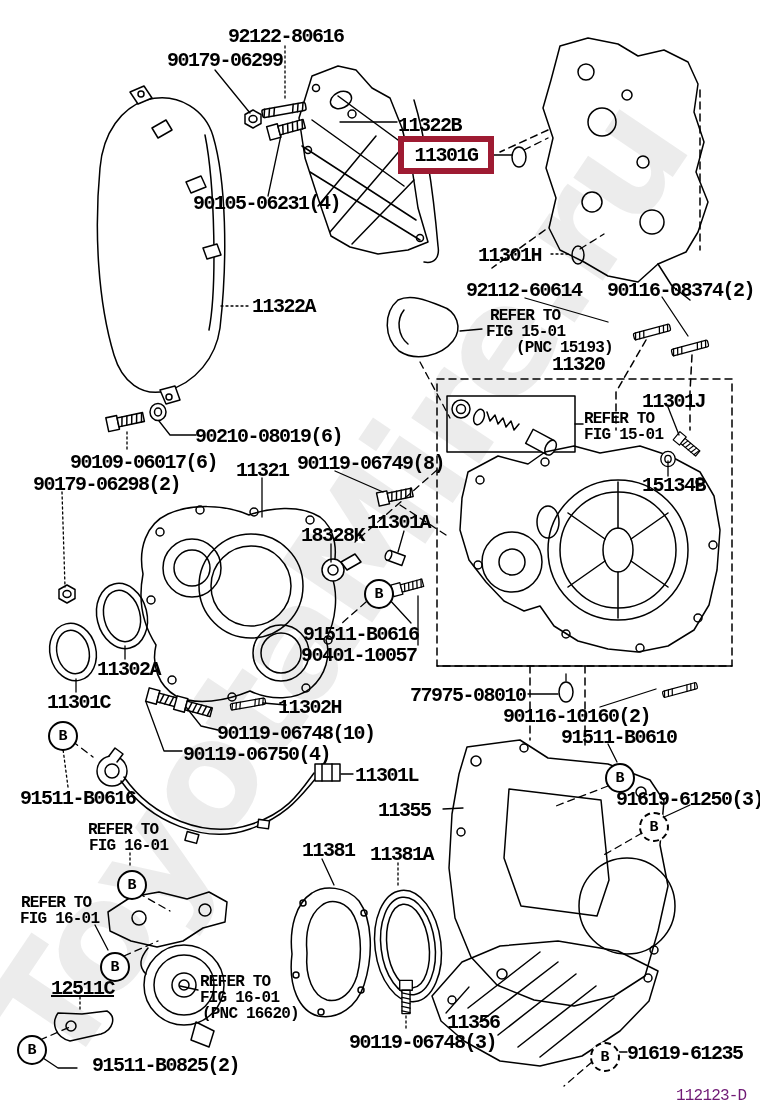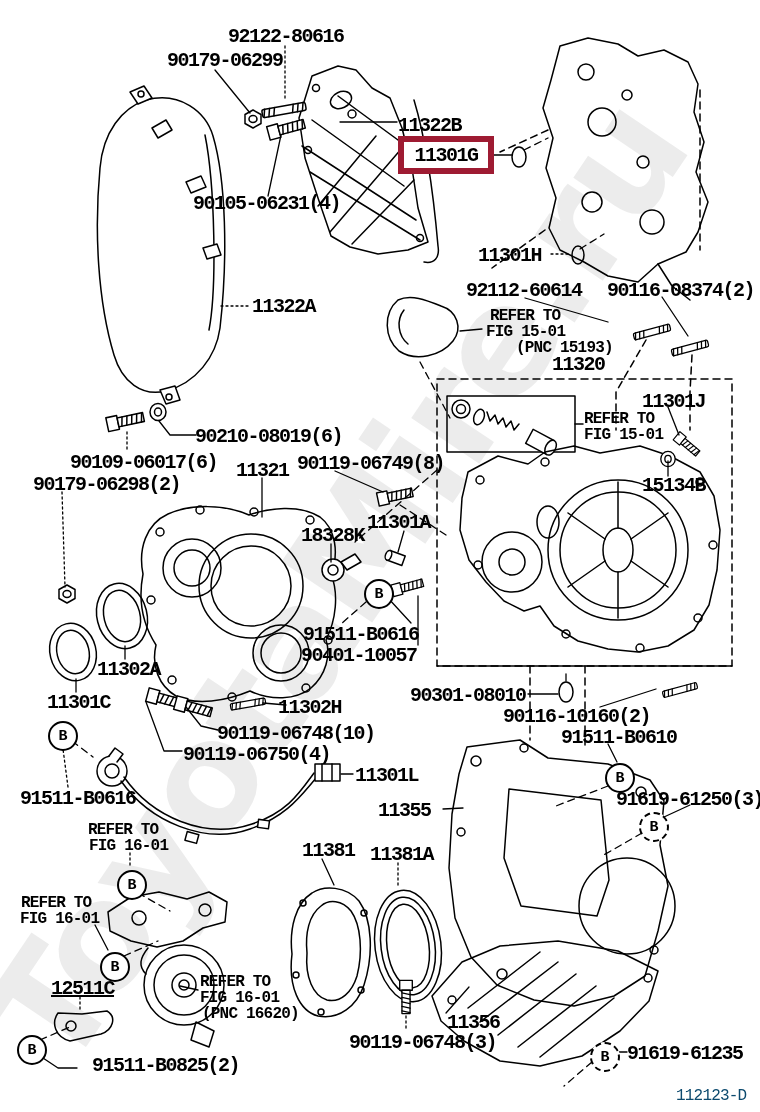--- a/index.html
+++ b/index.html
@@ -351,41 +351,41 @@
     <div class="lbl" style="left: 367px; top: 513px;">11301A</div>
     <div class="lbl" style="left: 301px; top: 526px;">18328K</div>
     <div class="lbl" style="left: 303px; top: 625px;">91511-B0616</div>
     <div class="lbl" style="left: 301px; top: 646px;">90401-10057</div>
     <div class="lbl" style="left: 97px; top: 660px;">11302A</div>
     <div class="lbl" style="left: 47px; top: 693px;">11301C</div>
     <div class="lbl" style="left: 278px; top: 698px;">11302H</div>
     <div class="lbl" style="left: 217px; top: 724px;">90119-06748(10)</div>
     <div class="lbl" style="left: 183px; top: 745px;">90119-06750(4)</div>
     <div class="lbl" style="left: 355px; top: 766px; text-align: center;">11301L</div>
-    <div class="lbl" style="left: 410px; top: 686px;">90301-08010</div>
+    <div class="lbl" style="left: 410px; top: 686px;">77975-08010</div>
     <div class="lbl" style="left: 503px; top: 707px;">90116-10160(2)</div>
     <div class="lbl" style="left: 561px; top: 728px;">91511-B0610</div>
     <div class="lbl" style="left: 616px; top: 790px;">91619-61250(3)</div>
     <div class="lbl" style="left: 378px; top: 801px;">11355</div>
     <div class="lbl" style="left: 302px; top: 841px;">11381</div>
     <div class="lbl" style="left: 370px; top: 845px;">11381A</div>
     <div class="lbl" style="left: 20px; top: 789px;">91511-B0616</div>
     <div class="lbl sm" style="left: 88px; top: 822px;">REFER TO</div>
     <div class="lbl sm" style="left: 89px; top: 838px;">FIG 16-01</div>
     <div class="lbl sm" style="left: 21px; top: 895px;">REFER TO</div>
     <div class="lbl sm" style="left: 20px; top: 911px;">FIG 16-01</div>
     <div class="lbl" style="left: 51px; top: 979px; text-decoration: underline;">12511C</div>
     <div class="lbl sm" style="left: 200px; top: 974px;">REFER TO</div>
     <div class="lbl sm" style="left: 200px; top: 990px;">FIG 16-01</div>
     <div class="lbl sm" style="left: 202px; top: 1006px;">(PNC 16620)</div>
     <div class="lbl" style="left: 92px; top: 1056px;">91511-B0825(2)</div>
     <div class="lbl" style="left: 349px; top: 1033px;">90119-06748(3)</div>
     <div class="lbl" style="left: 447px; top: 1013px;">11356</div>
     <div class="lbl" style="left: 627px; top: 1044px;">91619-61235</div>
-    <div class="lbl sm" style="left: 676px; top: 1088px; font-weight: normal; color: #0c4a6e;">112123-D</div>
+    <div class="lbl sm" style="left: 676px; top: 1088px; font-weight: normal; color: #701a75;">112123-D</div>
     <div class="bmark" style="left: 364px; top: 579px;">B</div>
     <div class="bmark" style="left: 48px; top: 721px;">B</div>
     <div class="bmark" style="left: 117px; top: 870px;">B</div>
     <div class="bmark" style="left: 100px; top: 952px;">B</div>
     <div class="bmark" style="left: 17px; top: 1035px;">B</div>
     <div class="bmark" style="left: 605px; top: 763px;">B</div>
     <div class="bmark dashed" style="left: 639px; top: 812px;">B</div>
     <div class="bmark dashed" style="left: 590px; top: 1042px;">B</div>
   </div>
 

